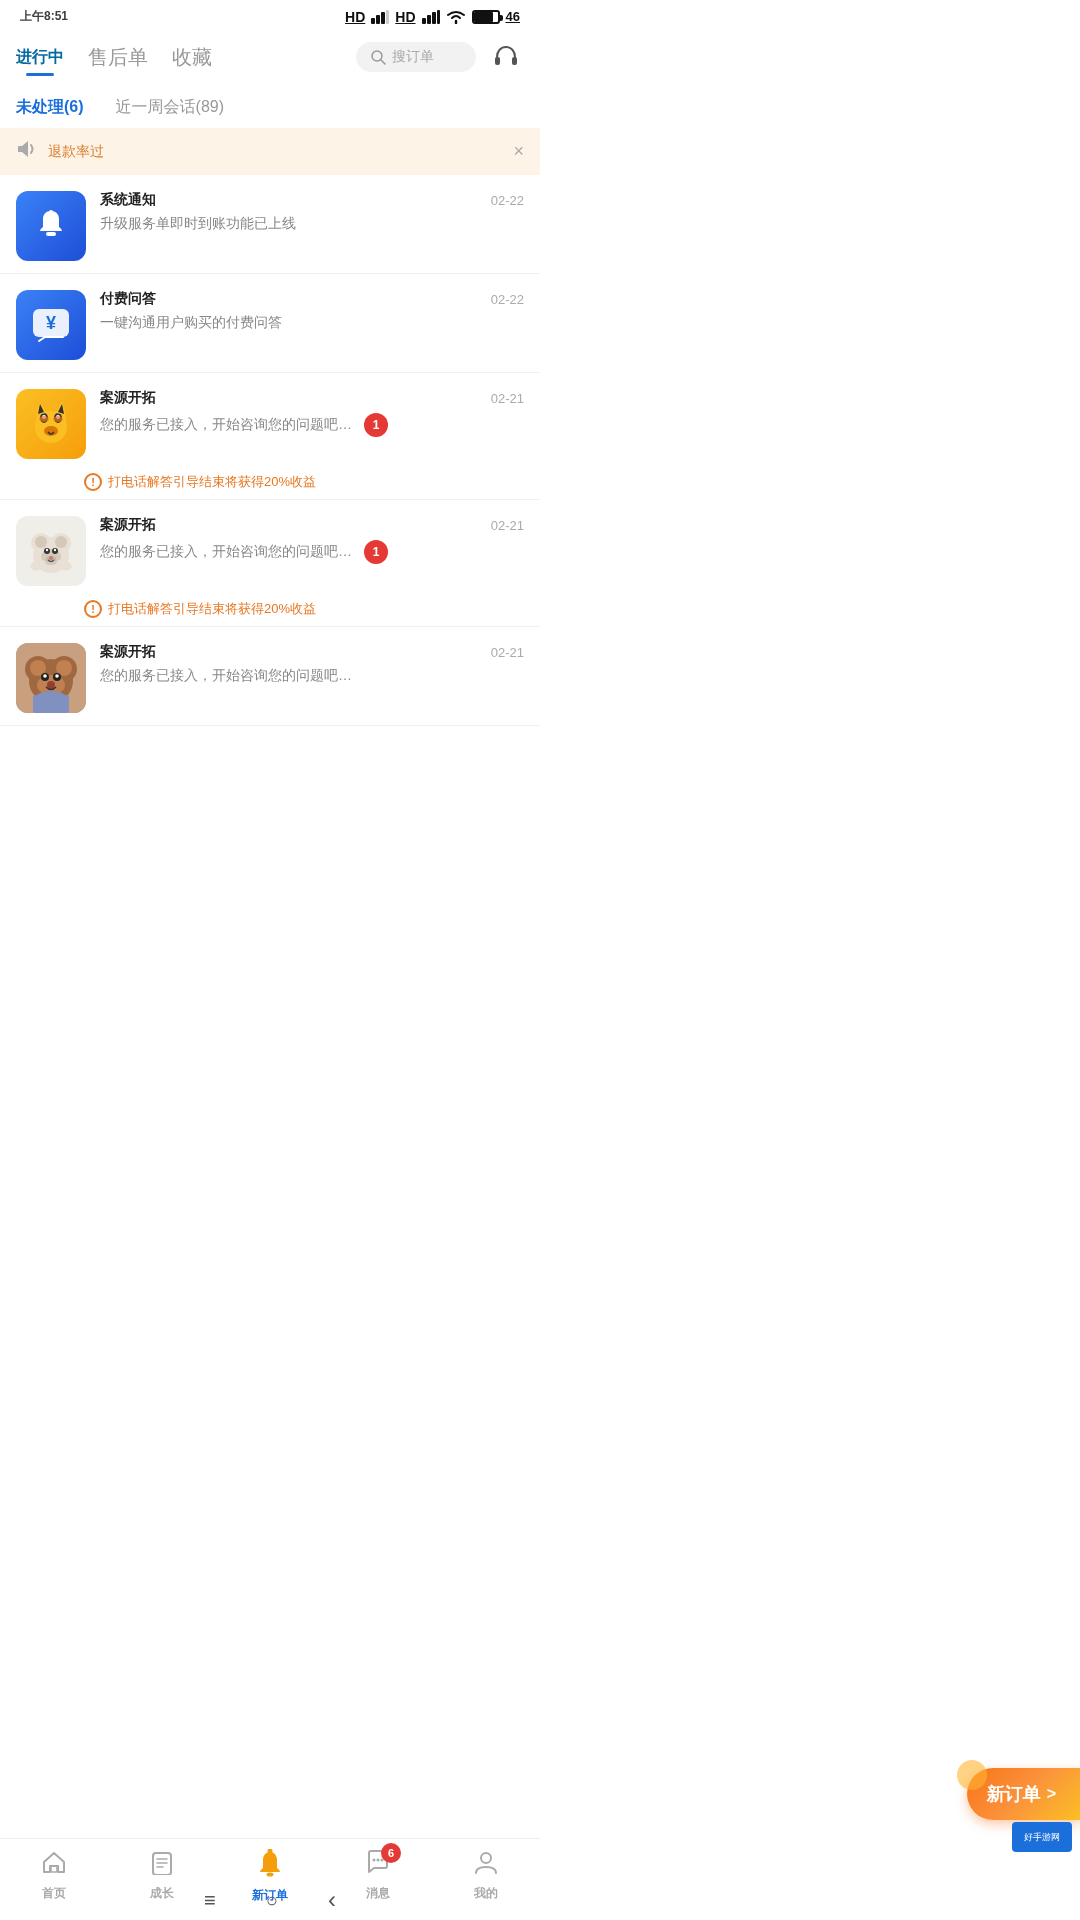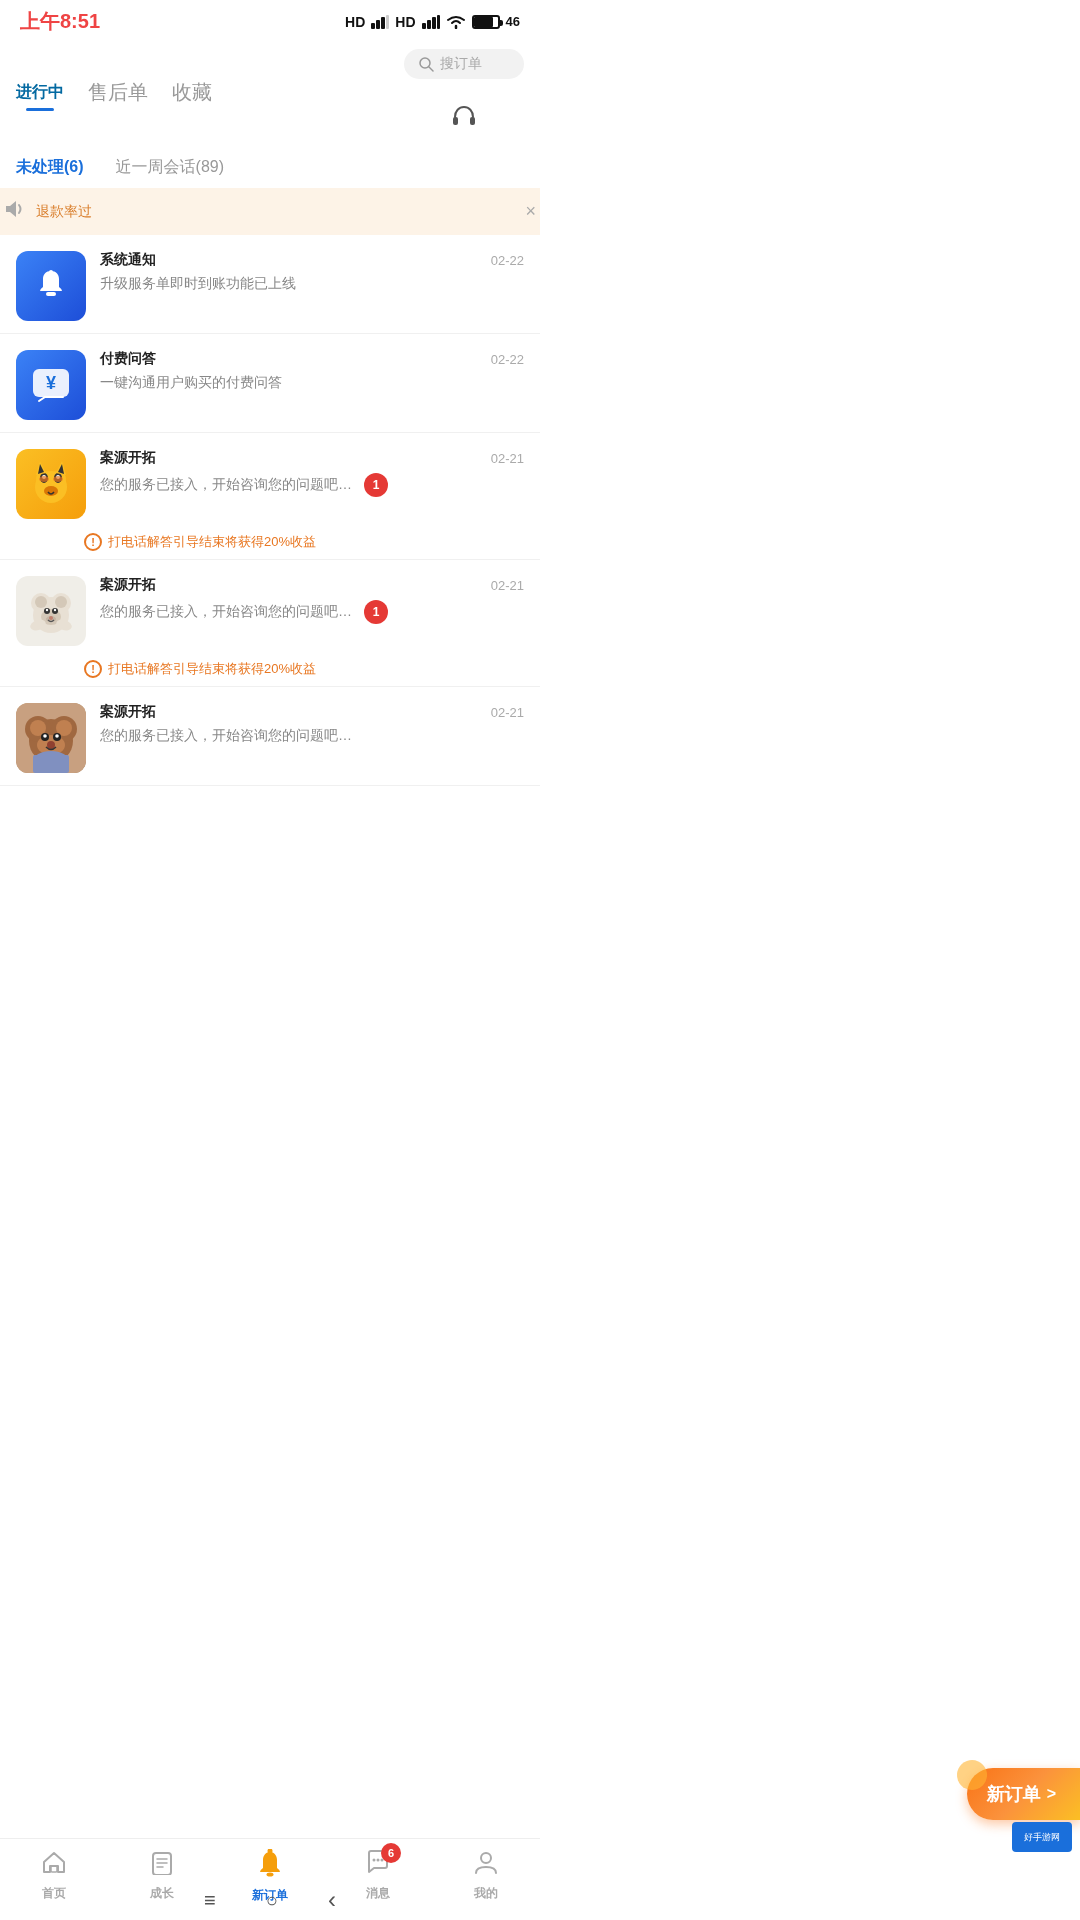--- a/index.html
+++ b/index.html
@@ -16,30 +16,31 @@
 
     
     .status-bar {
       display: flex;
       justify-content: space-between;
       align-items: center;
       padding: 8px 20px 6px;
       background: #fff;
     }
     .status-time {
-      font-size: 20px;
+      font-size: 12px;
       font-weight: 600;
-      color: #ef4444;
+      color: #404040;
     }
     .status-icons {
       display: flex;
       align-items: center;
       gap: 6px;
       font-size: 13px;
       color: #111;
+      text-decoration: underline;
     }
     .battery-icon {
       display: inline-block;
       border: 2px solid #111;
       border-radius: 3px;
       width: 28px;
       height: 14px;
       position: relative;
     }
     .battery-icon::after {
@@ -92,23 +93,22 @@
       left: 50%;
       transform: translateX(-50%);
       width: 28px;
       height: 3px;
       background: #1a6fdb;
       border-radius: 2px;
     }
     .header-actions {
       display: flex;
       align-items: center;
-      gap: 20px;
+      gap: 12px;
       padding-bottom: 8px;
-      flex-direction: column;
     }
     .search-box {
       display: flex;
       align-items: center;
       background: #f2f2f2;
       border-radius: 20px;
       padding: 6px 14px;
       gap: 6px;
       min-width: 120px;
     }
@@ -146,21 +146,21 @@
     .sub-tab.active {
       color: #1a6fdb;
       font-weight: 600;
     }
 
     
     .notice-banner {
       background: #fdf3e7;
       display: flex;
       align-items: center;
-      padding: 12px 4px;
+      padding: 12px 16px;
       gap: 10px;
     }
     .notice-speaker {
       font-size: 20px;
       color: #888;
     }
     .notice-text {
       flex: 1;
       font-size: 14px;
       color: #d97d2a;

